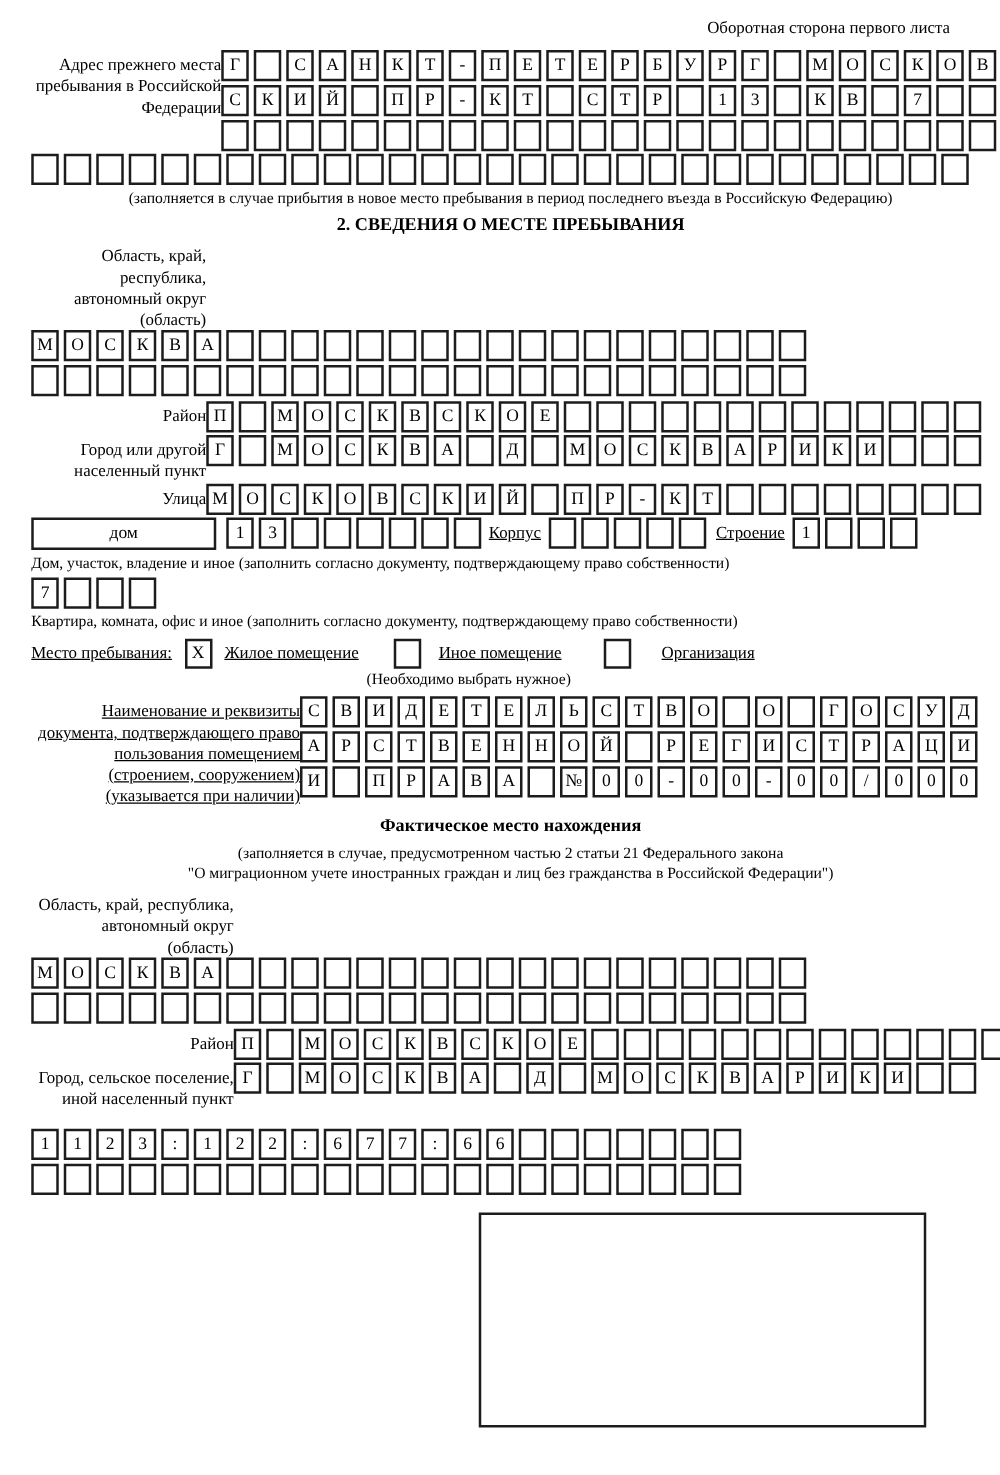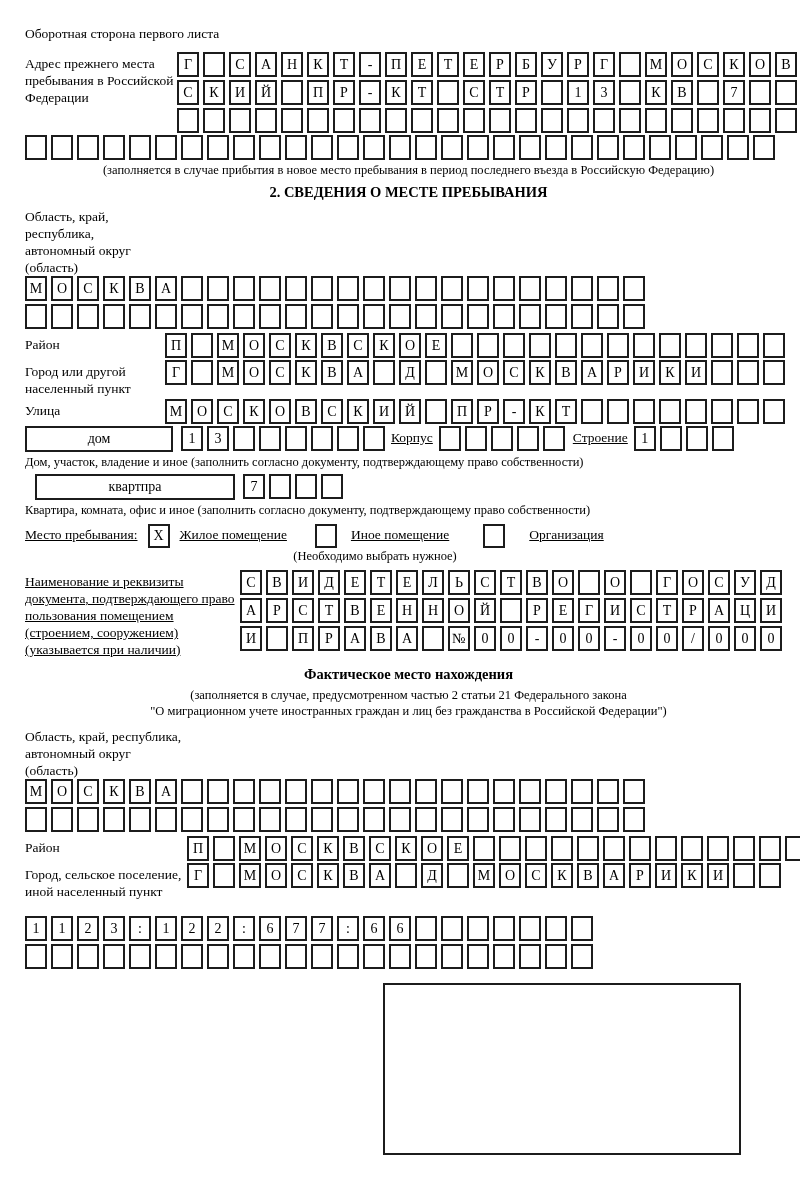--- a/index.html
+++ b/index.html
@@ -1,22 +1,22 @@
 <!DOCTYPE html>
 <html><head>
 <meta charset="utf-8">
 <style>
   * { margin:0; padding:0; box-sizing:border-box; }
   body { background:#fff; color:#000; font-family:"Liberation Serif", serif; }
   .page { width:800px; height:1180px; margin:0 auto; background:#fff; padding:10px 8px 0 25px; overflow:hidden; position:relative; }
 
-  .header-note { font-size:13.5px; margin:16px 32px 10px 0; }
+  .header-note { text-align:right; font-size:13.5px; margin:4px 32px 10px 0; }
 
   .frow { display:flex; align-items:flex-start; }
-  .flabel { flex:none; font-size:13.5px; line-height:17px; padding-top:3px; }
+  .flabel { flex:none; font-size:13.5px; line-height:17px; padding-top:3px;text-align:right; }
   .w150 { width:152px; } .w140 { width:140px; } .w160 { width:162px; }
   .w215 { width:215px;text-decoration:underline; } .w190 { width:190px; }
 
   .cellcol { display:flex; flex-direction:column; gap:3px; }
   .cellrow { display:flex; }
   .cell { flex:none; width:22px; height:25px; border:2px solid #1c1c1c; margin-right:4px;
           display:flex; align-items:center; justify-content:center;
           font-size:14px; font-family:"Liberation Serif", serif; background:#fff; }
 
   .caption { font-size:12.5px; line-height:16px; }
@@ -333,21 +333,20 @@
     <div class="cellrow">
         <span class="cell">1</span>
         <span class="cell"></span>
         <span class="cell"></span>
         <span class="cell"></span>
       </div>
   </div>
   <div class="caption mb4">Дом, участок, владение и иное (заполнить согласно документу, подтверждающему право собственности)</div>
 
   <div class="frow mb2">
-    <div class="widebox" style="width:200px; margin:0 8px 0 10px;">квартпра</div>
     <div class="cellrow">
         <span class="cell">7</span>
         <span class="cell"></span>
         <span class="cell"></span>
         <span class="cell"></span>
       </div>
   </div>
   <div class="caption mb6">Квартира, комната, офис и иное (заполнить согласно документу, подтверждающему право собственности)</div>
 
   <div class="frow">

